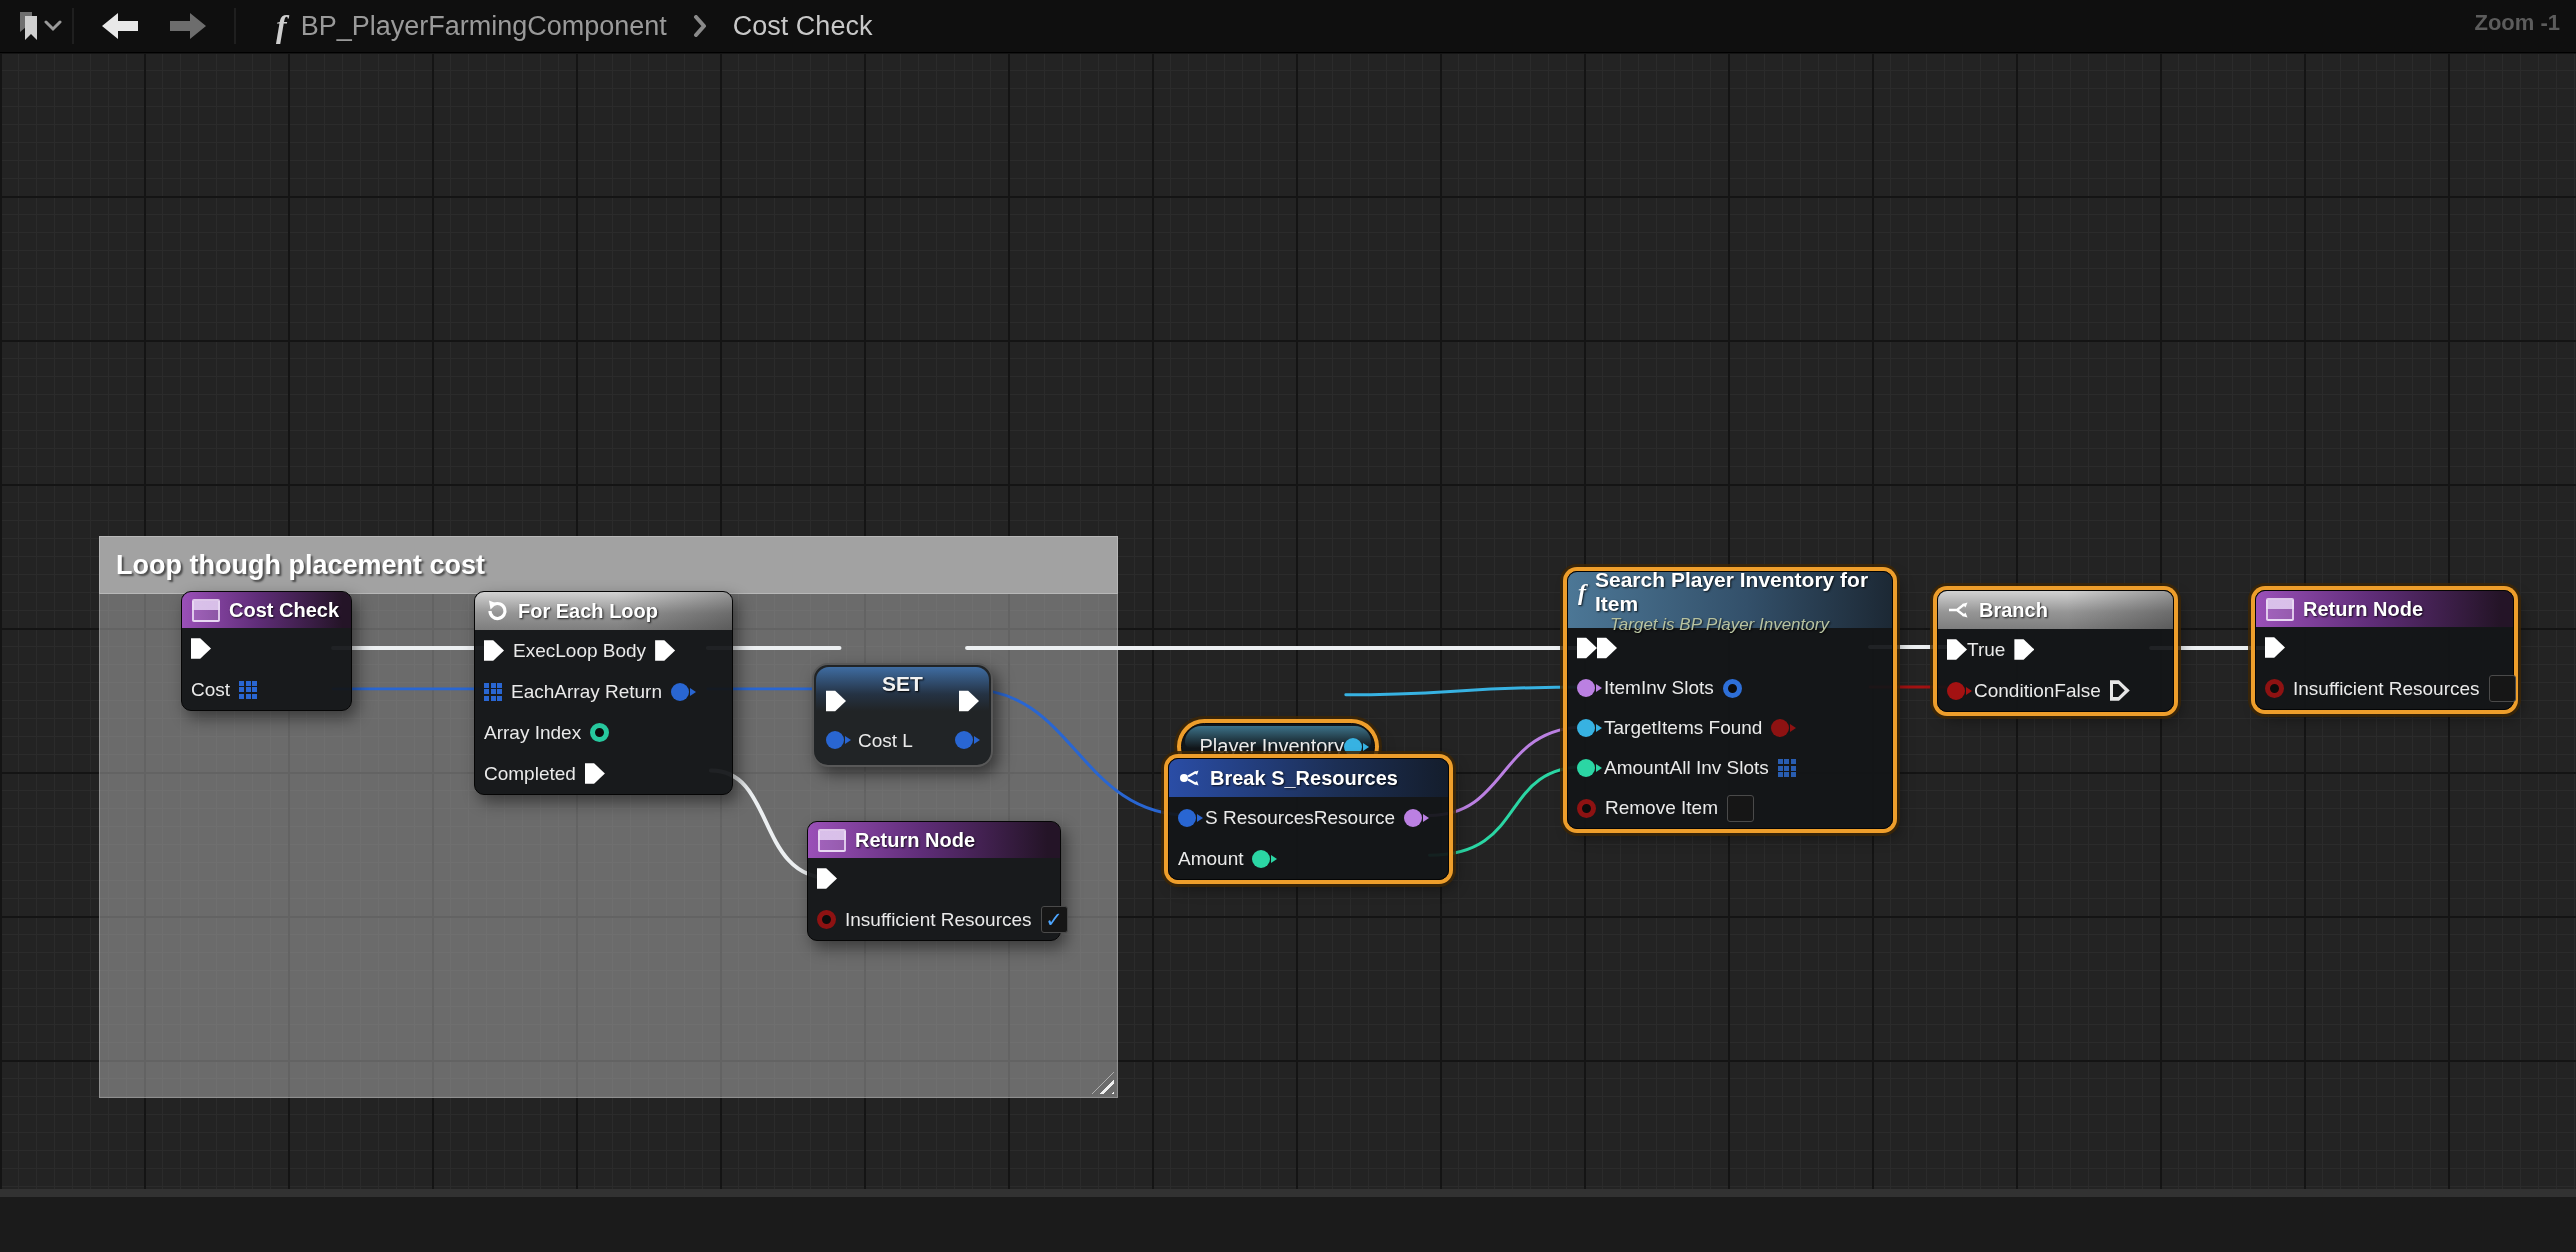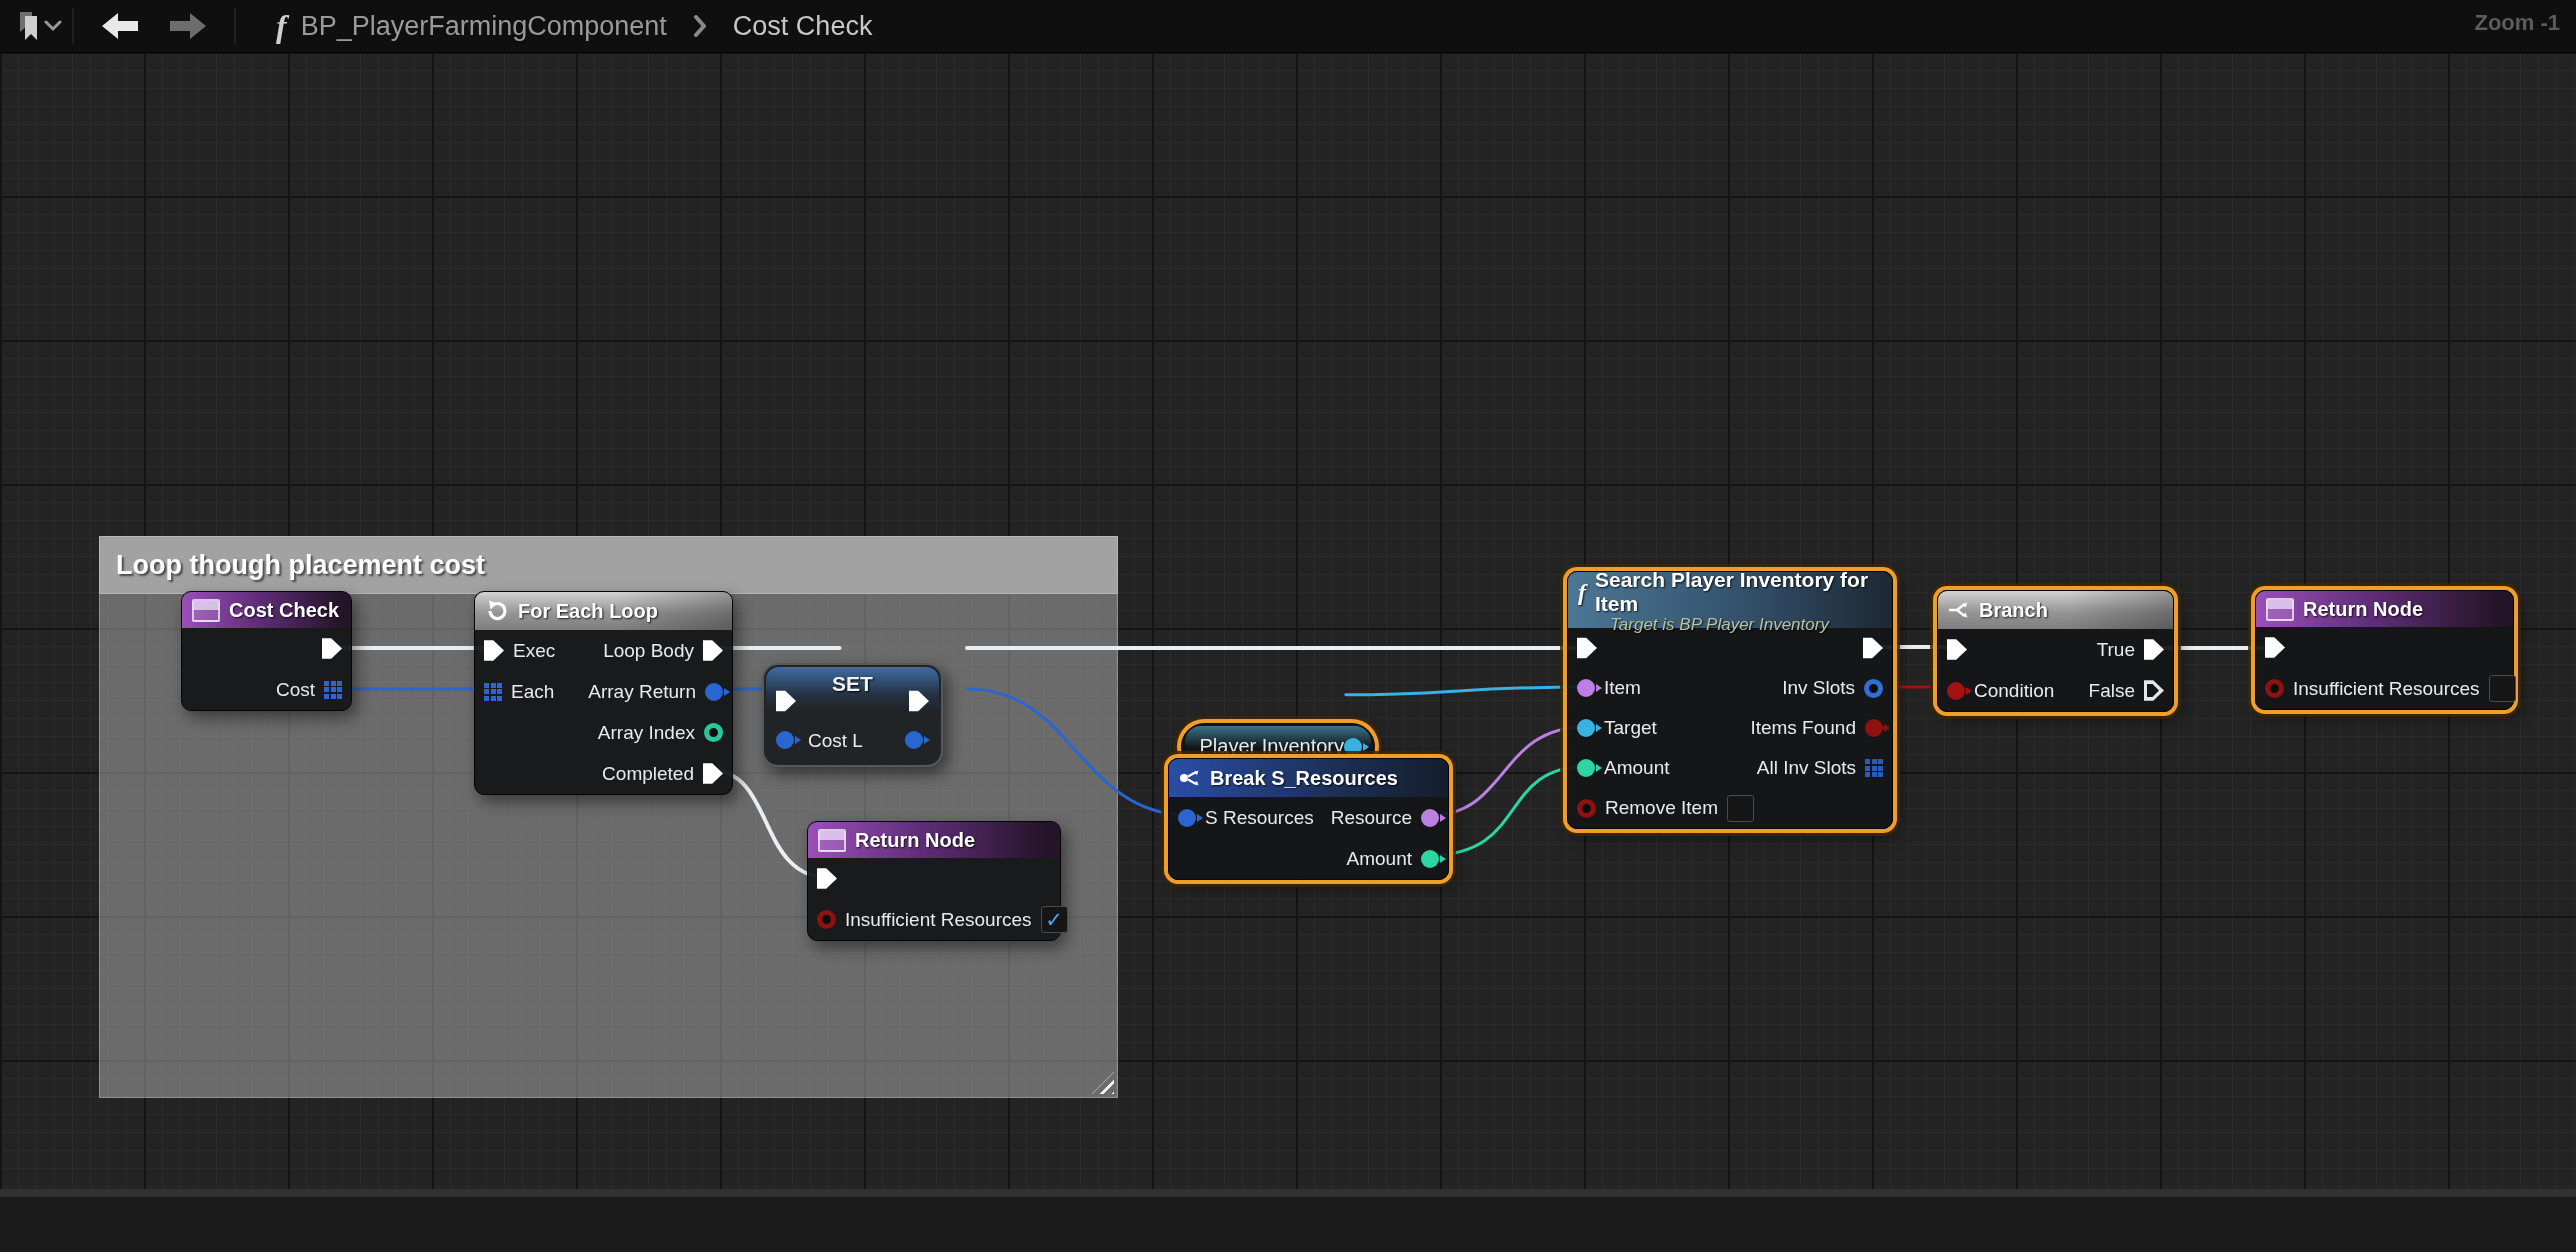--- a/index.html
+++ b/index.html
@@ -57,21 +57,21 @@
        color:#fff;font-weight:bold;font-size:20px;text-shadow:1px 1px 2px rgba(0,0,0,0.8);}
   .hdr-purple{background:linear-gradient(90deg,#9a50b8,#5f2d78 45%,#241427 95%);height:36px;}
   .hdr-gray{background:linear-gradient(90deg,rgba(255,255,255,0) 55%,rgba(0,0,0,0.28)),
             linear-gradient(180deg,#d2d2d2,#969696 55%,#7e7e7e);height:38px;}
   .hdr-navy{background:linear-gradient(90deg,#2a4da6,#1c2f55 60%,#141d2c);height:38px;}
   .hdr-steel{background:linear-gradient(90deg,#4c7796,#33506a 55%,#1c2834);height:56px;
              flex-direction:column;align-items:flex-start;justify-content:center;gap:0;}
   .hdr-steel .line1{display:flex;align-items:center;gap:9px;font-size:20px;}
   .hdr-steel .line2{font-size:17px;font-style:italic;font-weight:normal;color:#b7c2a0;padding-left:32px;line-height:1;}
 
-  .row{height:41px;display:flex;align-items:center;justify-content:space-between;padding:0 9px;}
+  .row{height:41px;display:flex;align-items:center;justify-content:flex-start;padding:0 9px;}
   .row40{height:40px;}
   .pgroup{display:flex;align-items:center;gap:9px;}
   .plabel{color:#eaeaea;font-size:19px;white-space:nowrap;}
 
   
   .exec{width:20px;height:22px;background:#fff;clip-path:polygon(0 3%,46% 3%,100% 50%,46% 97%,0 97%);}
   .exec-hollow{position:relative;width:20px;height:22px;background:#e6e6e6;
                clip-path:polygon(0 3%,46% 3%,100% 50%,46% 97%,0 97%);}
   .exec-hollow::after{content:"";position:absolute;left:3px;top:4px;width:12px;height:14px;background:#131517;
                clip-path:polygon(0 3%,46% 3%,100% 50%,46% 97%,0 97%);}
@@ -84,21 +84,21 @@
   .dim i{opacity:0.8;}
   .checkbox{width:25px;height:25px;background:#161616;border:1px solid #4a4a4a;border-radius:3px;
             display:flex;align-items:center;justify-content:center;}
   .checkbox.checked::after{content:"✓";color:#4da6ff;font-size:21px;font-weight:bold;}
 
   
   .rect-icon{width:24px;height:19px;border:2px solid rgba(235,220,245,0.85);border-radius:2px;
              background:linear-gradient(180deg,rgba(225,205,240,0.9) 50%,rgba(255,255,255,0.12) 50%);}
 
   
-  .set-node{position:absolute;left:762px;top:611px;width:177px;height:100px;z-index:3;
+  .set-node{position:absolute;left:812px;top:611px;width:177px;height:100px;z-index:3;
             background:#212426;border:2px solid #585858;border-radius:16px;
             box-shadow:5px 7px 16px rgba(0,0,0,0.5);}
   .set-band{position:absolute;left:2px;right:2px;top:2px;height:44px;border-radius:13px 13px 0 0;
             background:linear-gradient(180deg,rgba(64,112,168,0.95),rgba(42,72,112,0.4) 62%,transparent);}
   .set-title{position:absolute;left:0;right:0;top:7px;text-align:center;color:#f2f2f2;
              font-size:21px;font-weight:bold;text-shadow:1px 1px 2px #000;}
 
   
   .pill{position:absolute;left:1181px;top:671px;width:194px;height:47px;z-index:3;border-radius:24px;
         background:#11161a;border:1px solid #0a0a0a;display:flex;align-items:center;padding:0 12px;

